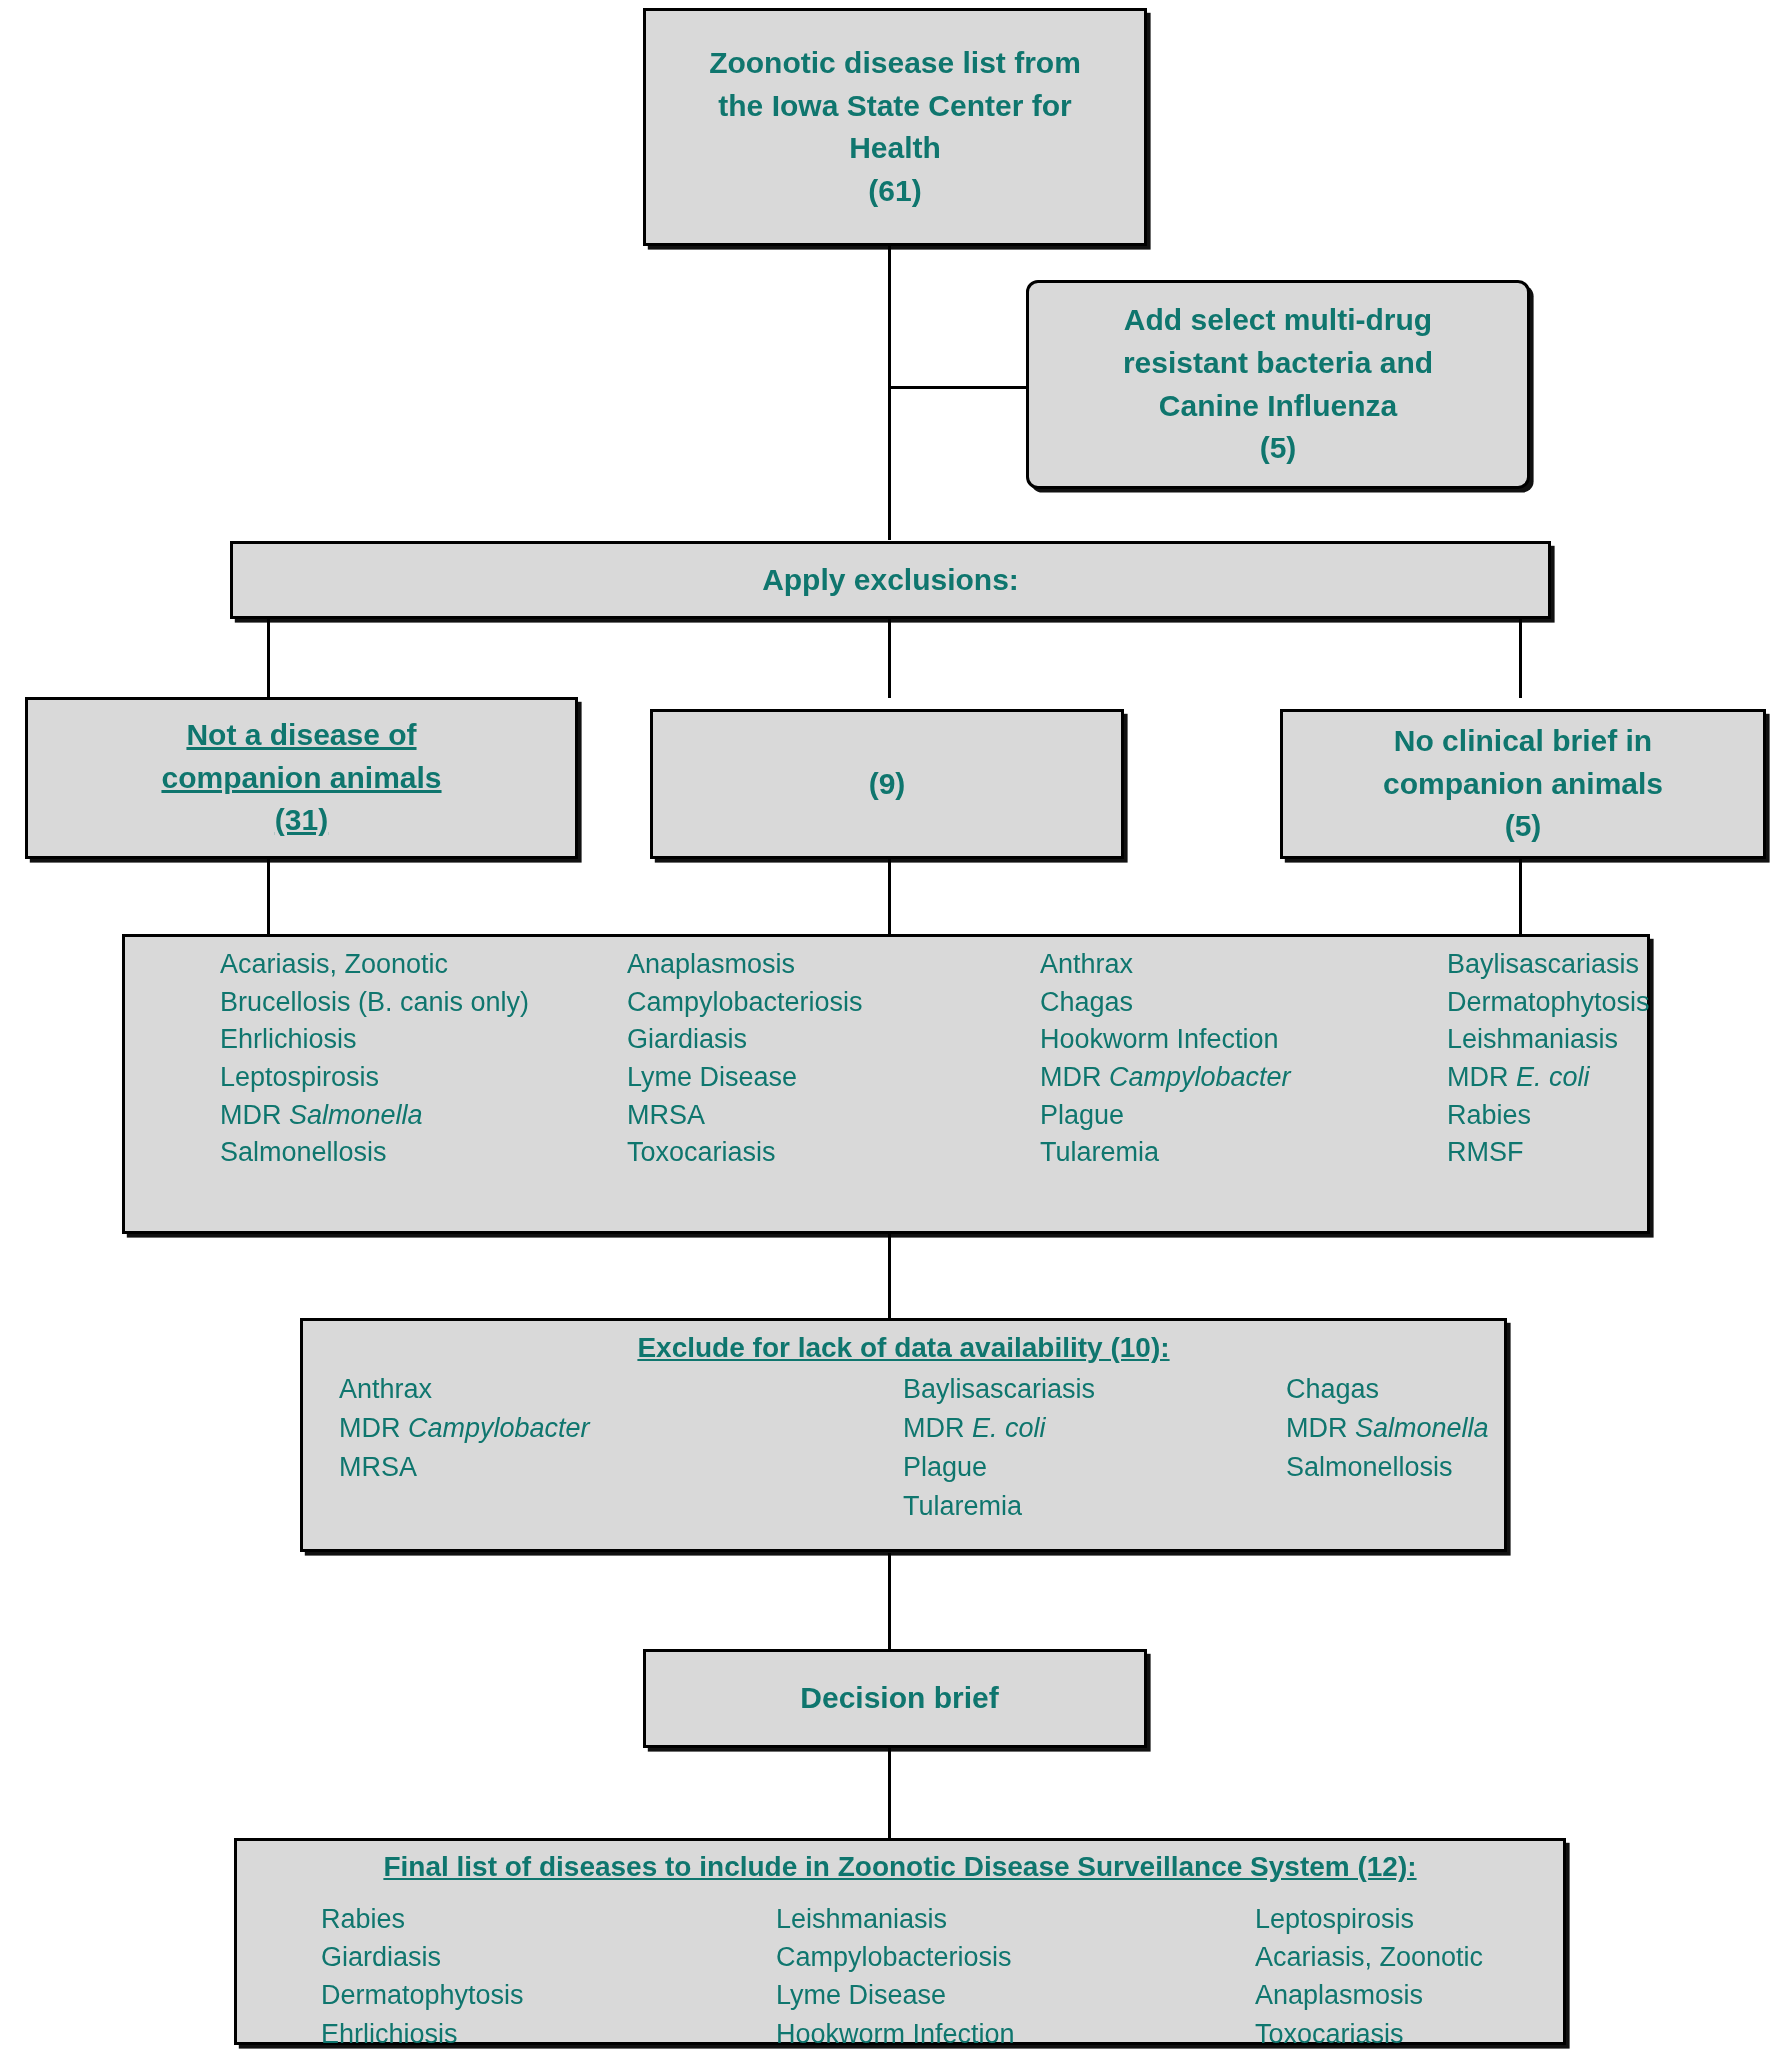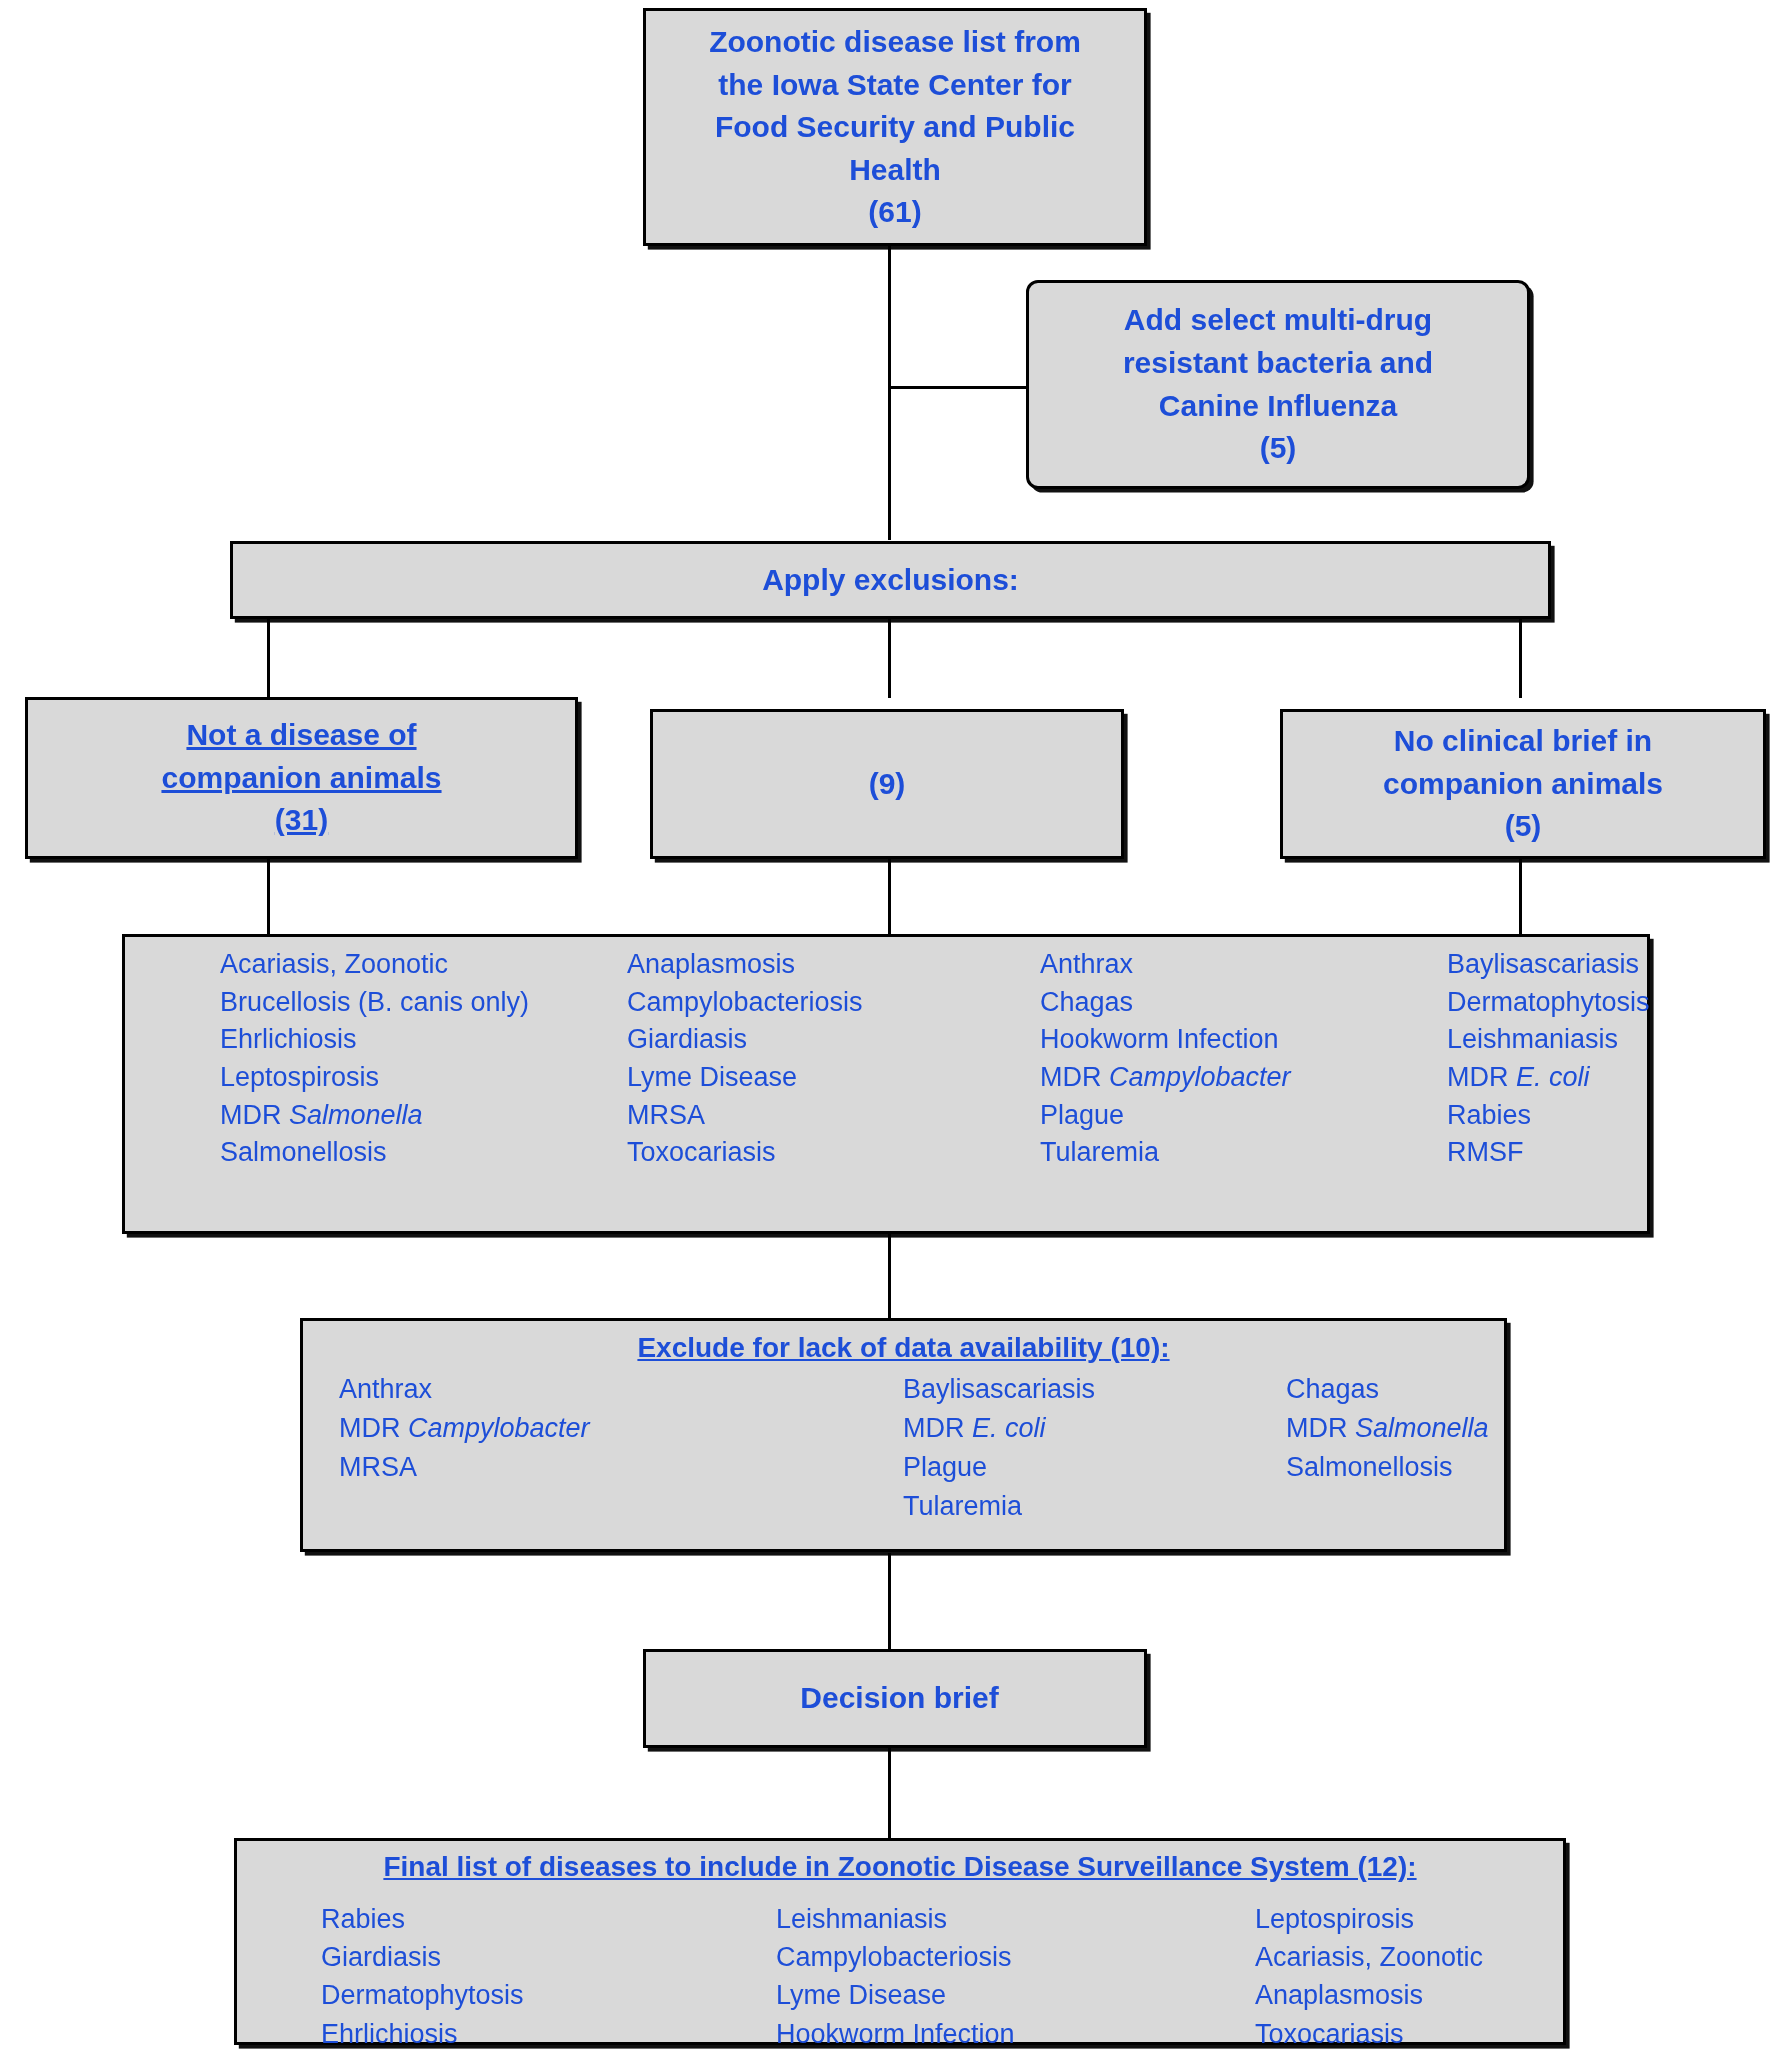--- a/index.html
+++ b/index.html
@@ -20,21 +20,21 @@
   
   .box {
     position: absolute;
     background: #d9d9d9;
     border: 3px solid #000000;
     box-sizing: border-box;
     box-shadow: 4.2px 4.2px 0 -0.6px #111111;
     display: flex;
     flex-direction: column;
     justify-content: center;
-    color: #1d4ed8;
+    color: #0f766e;
   }
   .box.centered {
     align-items: center;
     text-align: center;
   }
   .title-bold {
     font-weight: bold;
     line-height: 1.42;
   }
   .count-line {
@@ -74,21 +74,20 @@
   }
 </style>
 </head>
 <body>
 
 <div id="canvas">
 
   <div class="box centered" style="left:643px; top:8.4px; width:504px; height:238px; font-size:30px; padding:0 17px;">
     <div class="title-bold">Zoonotic disease list from</div>
     <div class="title-bold">the Iowa State Center for</div>
-    <div class="title-bold">Food Security and Public</div>
     <div class="title-bold">Health</div>
     <div class="count-line">(61)</div>
   </div>
 
   <div class="vline" style="left:888px; top:246px; height:294px;"></div>
 
   <div class="hline" style="left:888px; top:386px; width:138px;"></div>
 
   <div class="box centered" style="left:1026px; top:280px; width:504px; height:209px; font-size:30px; padding:0 17px;border-radius:12px;">
     <div class="title-bold">Add select multi-drug</div>

